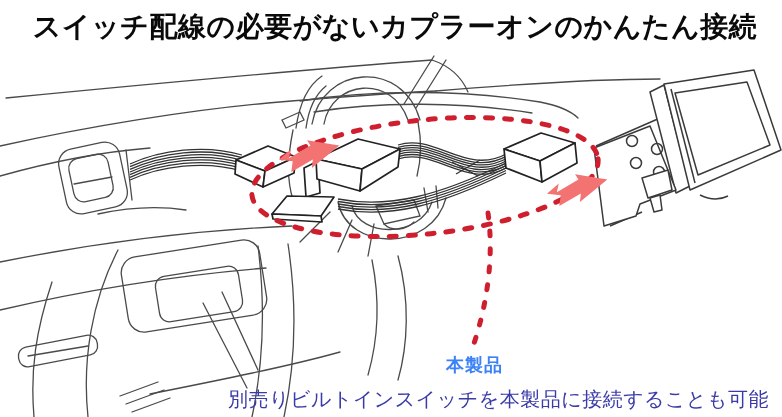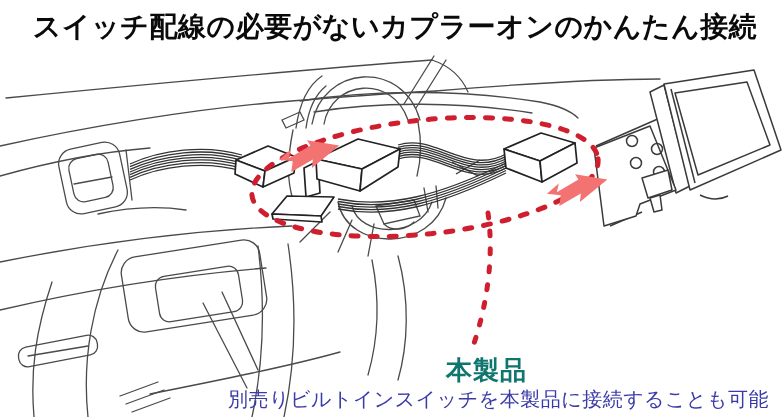--- a/index.html
+++ b/index.html
@@ -1,22 +1,22 @@
 <!DOCTYPE html>
 <html><head>
 <meta charset="utf-8">
 <style>
   html,body{margin:0;padding:0;background:#ffffff;}
   .stage{position:relative;width:782px;height:417px;background:#ffffff;overflow:hidden;
          font-family:"Liberation Sans","DejaVu Sans",sans-serif;}
   .title{position:absolute;top:4px;left:0;width:782px;text-align:center;margin:4px;
          font-size:28px;font-weight:900;color:#0a0a0a;letter-spacing:0.5px;}
   .illustration{position:absolute;top:0;left:0;}
-  .product-label{position:absolute;left:446px;top:353px;font-size:26px;font-weight:bold;
-                 color:#0f766e;letter-spacing:1px;}
+  .product-label{position:absolute;left:446px;top:353px;font-size:18px;font-weight:bold;
+                 color:#3b82f6;letter-spacing:1px;}
   .caption{position:absolute;left:228px;top:386px;font-size:20px;color:#3a3aa8;
            letter-spacing:0.5px;}
 </style>
 </head>
 <body>
 
 <div class="stage">
 
   <h1 class="title">スイッチ配線の必要がないカプラーオンのかんたん接続</h1>
 

